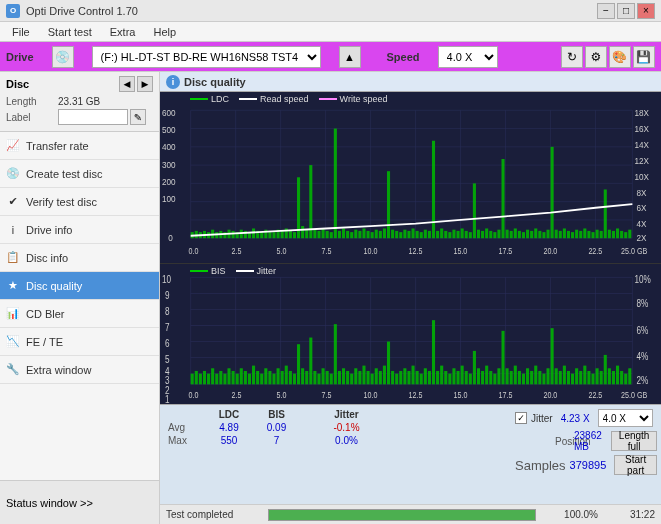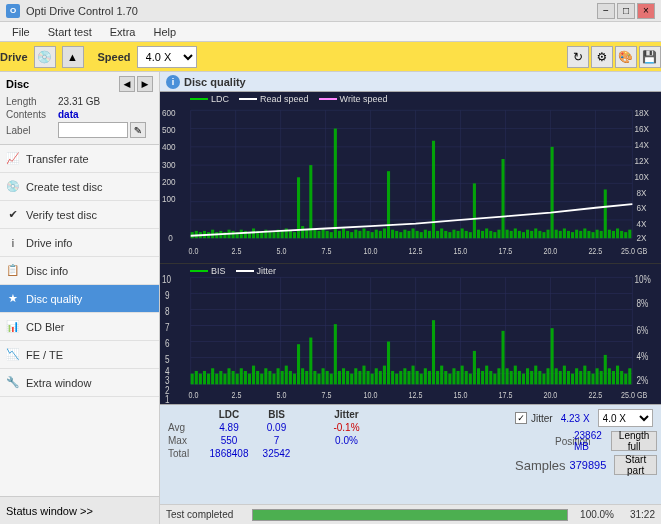--- a/index.html
+++ b/index.html
@@ -29,27 +29,27 @@
       display: flex;
       align-items: center;
       padding: 0 4px;
       border-bottom: 1px solid #ccc;
       gap: 2px;
     }
     .menu-item { padding: 1px 8px; font-size: 11px; cursor: pointer; color: #333; }
     
     
     .drive-bar {
-      background: #fde047;
+      background: #d946ef;
       height: 30px;
       display: flex;
       align-items: center;
-      padding: 0 0;
+      padding: 0 6px;
       border-bottom: 1px solid #ccc;
-      gap: 6px;
+      gap: 18px;
     }
     .drive-label { font-size: 11px; color: #333; font-weight: bold; }
     .drive-select {
       height: 22px;
       border: 1px solid #aaa;
       background: white;
       font-size: 11px;
       padding: 0 4px;
       min-width: 180px;
     }
@@ -107,21 +107,21 @@
       border-bottom: 1px solid #e0e0e0;
       color: #333;
       font-size: 11px;
       gap: 6px;
     }
     .nav-item.active { background: #4a90d9; color: white; }
     .nav-item-icon { width: 14px; height: 14px; display: flex; align-items: center; justify-content: center; font-size: 11px; flex-shrink: 0; }
     
     
     .status-bar {
-      height: 28px;
+      height: 44px;
       border-top: 1px solid #ccc;
       display: flex;
       align-items: center;
       padding: 0 6px;
       background: #e8e8e8;
       cursor: pointer;
     }
     
     
     .content-area {
@@ -257,21 +257,21 @@
     }
     
     
     .progress-area {
       height: 20px;
       background: #e8e8e8;
       border-top: 1px solid #ccc;
       display: flex;
       align-items: center;
       padding: 0 6px;
-      gap: 6px;
+      gap: 22px;
     }
     
     .status-text { font-size: 10px; color: #333; width: 80px; }
     .progress-bar-container { flex: 1; height: 12px; background: #c0c0c0; border: 1px solid #999; position: relative; }
     .progress-bar-fill { height: 100%; background: #4CAF50; }
     .progress-pct { font-size: 10px; color: #333; width: 40px; text-align: right; }
     .time-text { font-size: 10px; color: #333; width: 35px; text-align: right; }
     
     
     .chart-svg { width: 100%; height: 100%; }
@@ -294,20 +294,23 @@
 <div class="menu-bar">
   <span class="menu-item">File</span>
   <span class="menu-item">Start test</span>
   <span class="menu-item">Extra</span>
   <span class="menu-item">Help</span>
 </div>
 
 <div class="drive-bar">
   <span class="drive-label">Drive</span>
   <div class="toolbar-icon">💿</div>
+  <select class="drive-select">
+    <option>(F:)  HL-DT-ST BD-RE  WH16NS58 TST4</option>
+  </select>
   <div class="drive-btn">▲</div>
   <span class="speed-label">Speed</span>
   <select class="speed-select">
     <option>4.0 X</option>
   </select>
   <div class="toolbar-icons">
     <div class="toolbar-icon">↻</div>
     <div class="toolbar-icon">⚙</div>
     <div class="toolbar-icon">🎨</div>
     <div class="toolbar-icon">💾</div>
@@ -322,24 +325,20 @@
       <div class="disc-panel-header">
         <span class="disc-label">Disc</span>
         <div style="display:flex;gap:2px;">
           <div class="disc-icon-btn">◀</div>
           <div class="disc-icon-btn">▶</div>
         </div>
       </div>
       <div class="disc-row">
         <span class="disc-row-label">Length</span>
         <span class="disc-row-value black">23.31 GB</span>
-      </div>
-      <div class="disc-row">
-        <span class="disc-row-label">Contents</span>
-        <span class="disc-row-value">data</span>
       </div>
       <div class="disc-row">
         <span class="disc-row-label">Label</span>
         <input class="label-input" type="text" style="">
         <div class="label-btn">✎</div>
       </div>
     </div>
 
     <div class="nav-items">
       <div class="nav-item">
@@ -787,25 +786,20 @@
         </div>
 
         <div style="display:flex; align-items:center; margin-bottom:2px;">
           <span style="width:36px; font-size:10px; color:#555;">Max</span>
           <span style="width:50px; font-size:10px; color:#0000cc; text-align:center;">550</span>
           <span style="width:45px; font-size:10px; color:#0000cc; text-align:center;">7</span>
           <span style="width:20px;"></span>
           <span style="width:55px; font-size:10px; color:#0000cc; text-align:center;">0.0%</span>
         </div>
 
-        <div style="display:flex; align-items:center; margin-bottom:2px;">
-          <span style="width:36px; font-size:10px; color:#555;">Total</span>
-          <span style="width:50px; font-size:10px; color:#0000cc; text-align:center;">1868408</span>
-          <span style="width:45px; font-size:10px; color:#0000cc; text-align:center;">32542</span>
-        </div>
       </div>
 
       <div class="stats-right">
 
         <div class="jitter-row">
           <div class="jitter-checkbox">✓</div>
           <span class="jitter-label">Jitter</span>
           <span style="font-size:10px; color:#0000cc; margin-left:4px;">4.23 X</span>
           <select class="speed-select-sm" style="margin-left:4px;">
             <option>4.0 X</option>

